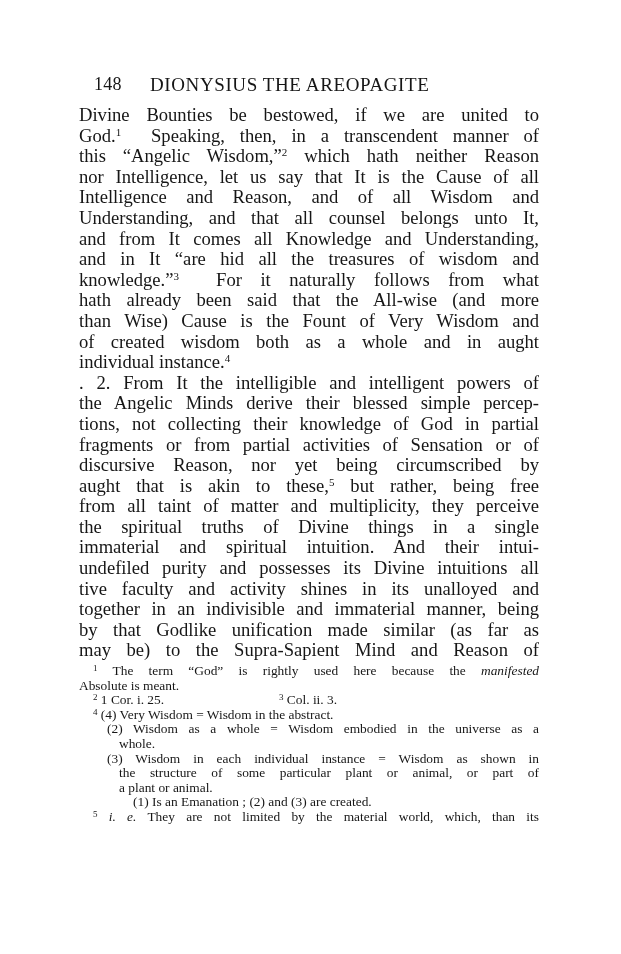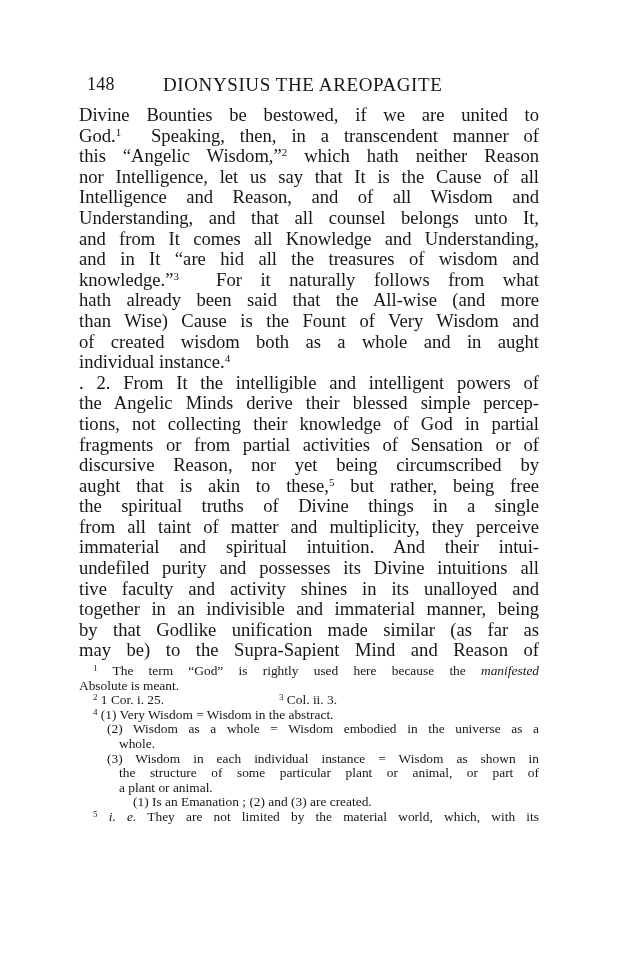--- a/index.html
+++ b/index.html
@@ -3,25 +3,25 @@
 <meta charset="utf-8">
 <style>
   html, body { margin: 0; padding: 0; background: #ffffff; }
   body { width: 621px; height: 954px; position: relative; overflow: hidden; }
   .page {
     position: absolute; left: 0; top: 0; width: 621px; height: 954px;
     background: #ffffff; color: #161616;
     font-family: "Liberation Serif", "DejaVu Serif", serif;
   }
   .header {
-    position: absolute; left: 87px; top: 74px; width: 460px; height: 24px;
+    position: absolute; left: 94px; top: 74px; width: 460px; height: 24px;
     font-size: 19px; letter-spacing: 0.3px;
   }
   .header .pgnum { position: absolute; left: 0; top: 0; font-size: 18px; }
-  .header .running-title { position: absolute; left: 56px; top: 0; letter-spacing: 0.6px; margin-left: 20px; }
+  .header .running-title { position: absolute; left: 56px; top: 0; letter-spacing: 0.6px; }
   .body {
     position: absolute; left: 79px; top: 105px; width: 460px;
     font-size: 18.6px; line-height: 20.6px;
   }
   .line {
     display: block; height: 20.6px; white-space: nowrap;
     text-align: justify; text-align-last: justify;
   }
   .line.last { text-align-last: left; }
   sup, .fnref { font-size: 11px; vertical-align: 6px; line-height: 0; }
@@ -62,37 +62,37 @@
     <span class="line">hath already been said that the All-wise (and more</span>
     <span class="line">than Wise) Cause is the Fount of Very Wisdom and</span>
     <span class="line">of created wisdom both as a whole and in aught</span>
     <span class="line last"><span>individual instance.</span><sup>4</sup></span>
     <span class="line">. 2. From It the intelligible and intelligent powers of</span>
     <span class="line">the Angelic Minds derive their blessed simple percep-</span>
     <span class="line">tions, not collecting their knowledge of God in partial</span>
     <span class="line">fragments or from partial activities of Sensation or of</span>
     <span class="line">discursive Reason, nor yet being circumscribed by</span>
     <span class="line"><span>aught that is akin to these,</span><sup>5</sup><span style="white-space:pre"> but rather, being free</span></span>
+    <span class="line">from all taint of matter and multiplicity, they perceive</span>
     <span class="line">the spiritual truths of Divine things in a single</span>
-    <span class="line">from all taint of matter and multiplicity, they perceive</span>
     <span class="line">immaterial and spiritual intuition.  And their intui-</span>
     <span class="line">undefiled purity and possesses its Divine intuitions all</span>
     <span class="line">tive faculty and activity shines in its unalloyed and</span>
     <span class="line">together in an indivisible and immaterial manner, being</span>
     <span class="line">by that Godlike unification made similar (as far as</span>
     <span class="line">may be) to the Supra-Sapient Mind and Reason of</span>
   </div>
 
   <div class="footnotes">
     <span class="fline just ind1"><span class="fsup">1</span> <span>The term “God” is rightly used here because the</span> <span class="it">manifested</span></span>
     <span class="fline">Absolute is meant.</span>
     <span class="fline ind1" style="position:relative"><span class="fsup">2</span> <span>1 Cor. i. 25.</span><span class="col3"><span class="fsup">3</span> <span>Col. ii. 3.</span></span></span>
-    <span class="fline ind1"><span class="fsup">4</span> <span>(1) Very Wisdom = Wisdom in the abstract.</span></span>
+    <span class="fline ind1"><span class="fsup">4</span> <span>(4) Very Wisdom = Wisdom in the abstract.</span></span>
     <span class="fline just ind2">(2) Wisdom as a whole = Wisdom embodied in the universe as a</span>
     <span class="fline ind3">whole.</span>
     <span class="fline just ind2">(3) Wisdom in each individual instance = Wisdom as shown in</span>
     <span class="fline just ind3">the structure of some particular plant or animal, or part of</span>
     <span class="fline ind3">a plant or animal.</span>
     <span class="fline ind4">(1) Is an Emanation ; (2) and (3) are created.</span>
-    <span class="fline just ind1"><span class="fsup">5</span> <span class="it">i. e.</span> <span>They are not limited by the material world, which, with its</span></span>
+    <span class="fline just ind1"><span class="fsup">5</span> <span class="it">i. e.</span> <span>They are not limited by the material world, which, than its</span></span>
   </div>
 
 </div>
 
 </body></html>

